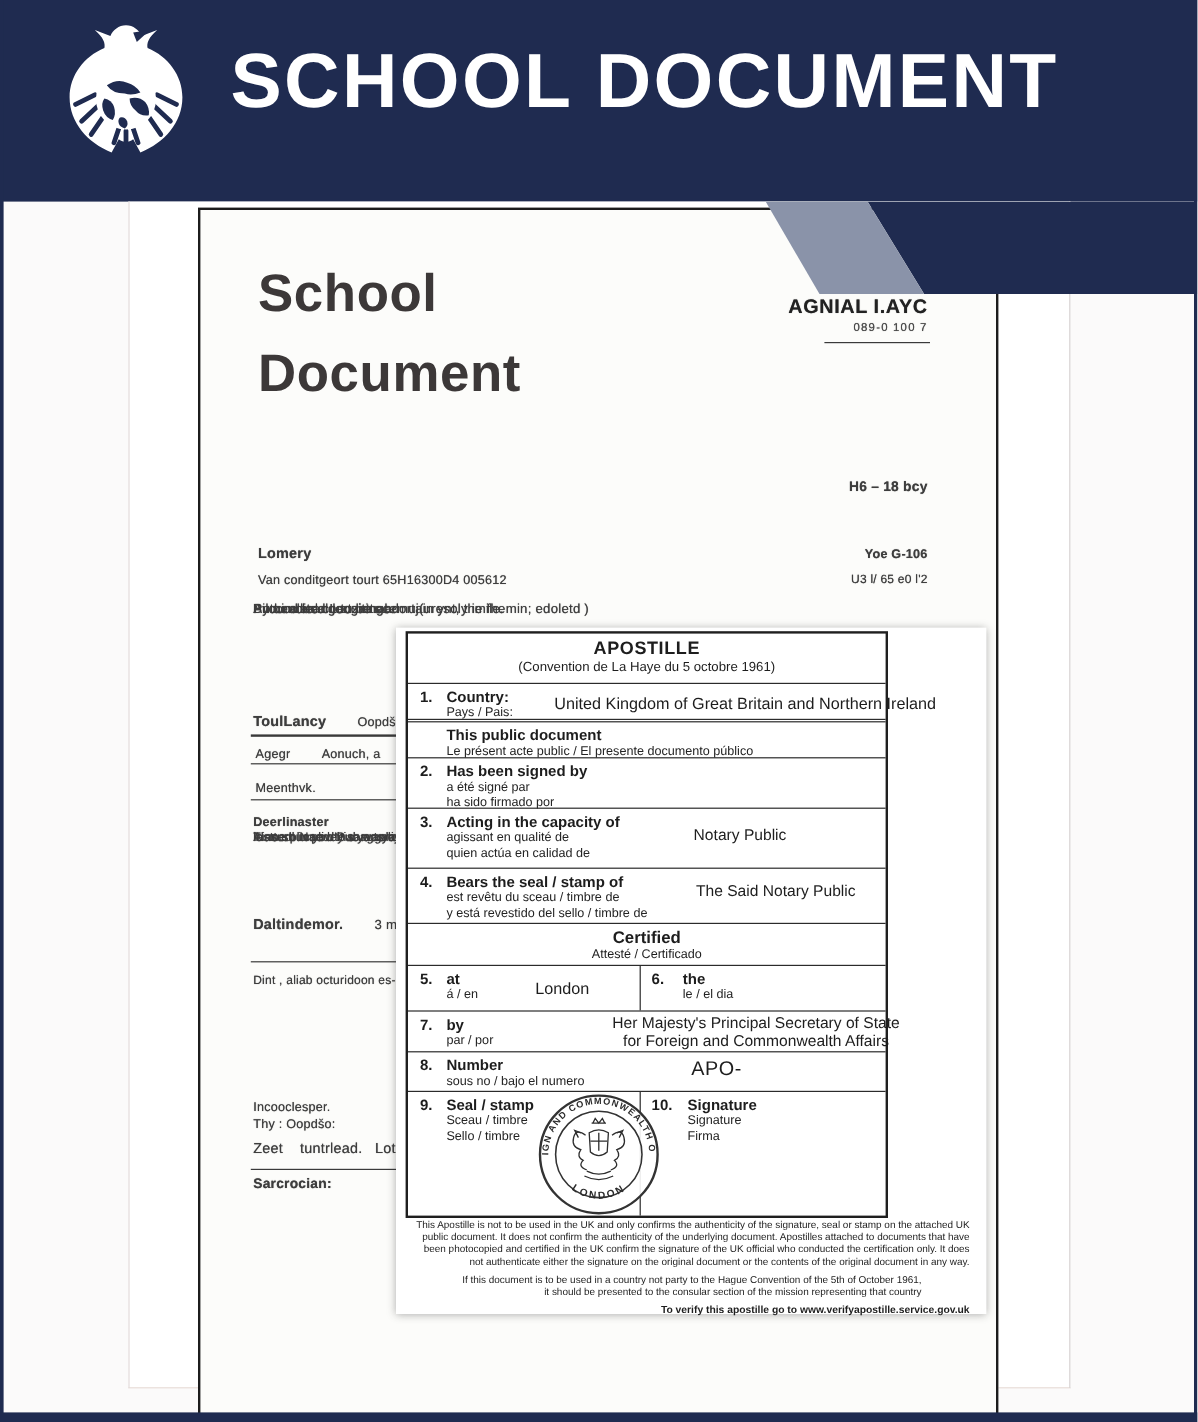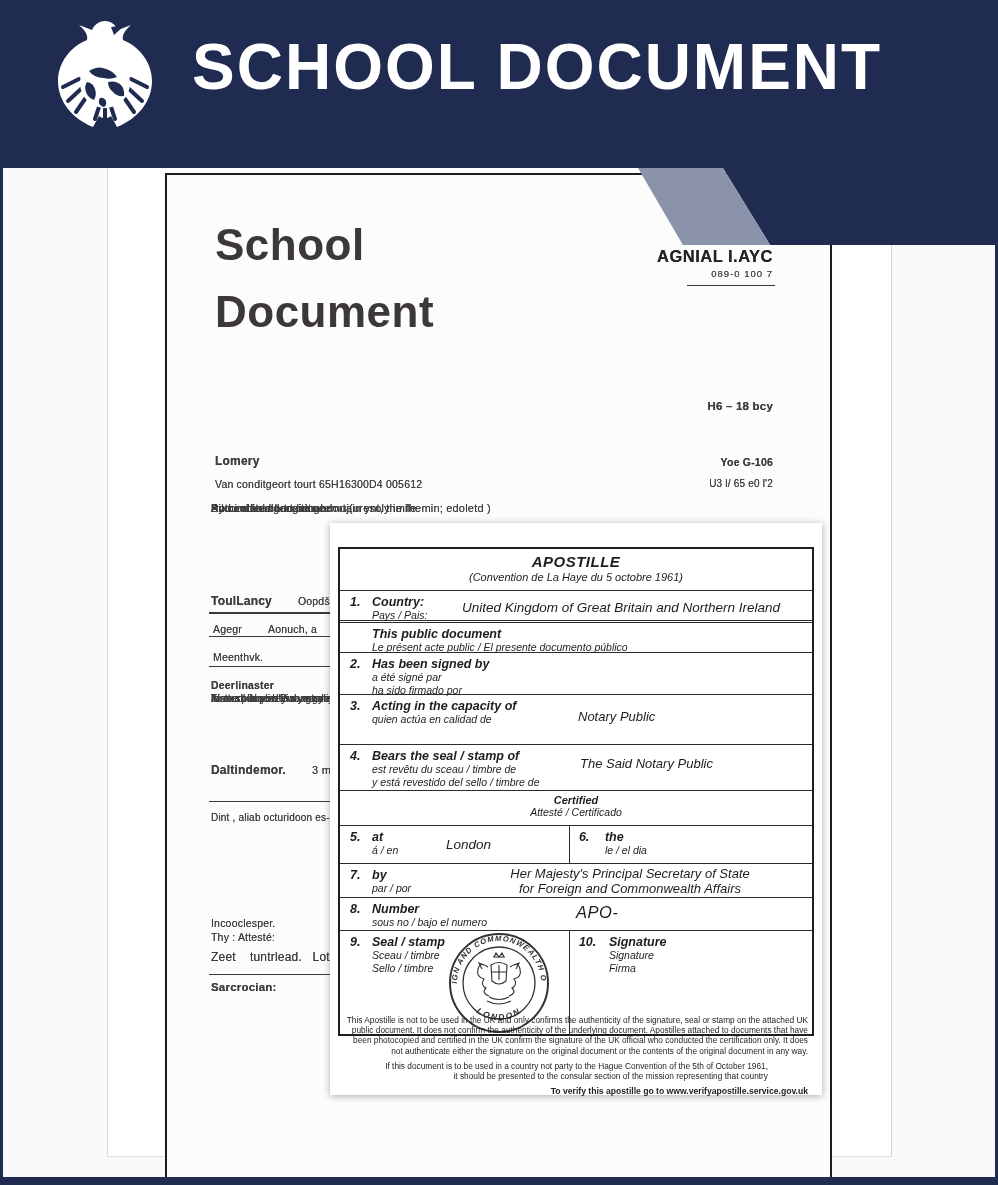--- a/index.html
+++ b/index.html
@@ -36,38 +36,38 @@
   .rule{height:1.5px;background:#3a3a3a;}
   .garble{text-shadow:0 0 .6px rgba(60,60,60,.85);letter-spacing:.2px;white-space:nowrap;}
   .b{font-weight:700;}
   .pair span{position:static;}
   .pair .val{margin-left:26px;}
   .para div{line-height:14px;}
 
   
   .apostille{position:absolute;left:330px;top:523px;width:492px;height:572px;background:#ffffff;z-index:4;
              box-shadow:0 1px 7px rgba(50,50,50,.4);color:#1d1d1d;}
-  .ap-table{position:absolute;left:8px;top:24px;width:476px;box-sizing:border-box;border:2px solid #1f1f1f;font-style:italic;}
+  .ap-table{position:absolute;left:8px;top:3px;width:402px;box-sizing:border-box;border:2px solid #1f1f1f;}
   .ap-row{position:relative;box-sizing:border-box;border-bottom:1.5px solid #2b2b2b;}
   .ap-row.last{border-bottom:none;}
   .ap-head{height:38px;text-align:center;}
   .ap-title{font-size:15px;font-weight:700;letter-spacing:.5px;margin-top:4px;}
   .ap-subtitle{font-size:11px;margin-top:1px;}
   .r1{height:32px;border-bottom:3px double #2b2b2b;}
   .rpub{height:30px;} .r2{height:42px;} .r3{height:50px;} .r4{height:46px;}
   .rcert{height:32px;text-align:center;} .r56{height:38px;} .r7{height:34px;} .r8{height:33px;}
   .r910{height:103px;}
   .ap-num{position:absolute;left:10px;top:4px;font-weight:700;font-size:12.5px;}
   .ap-label{margin-left:32px;padding-top:4px;font-weight:700;font-size:12.5px;}
   .ap-sub{margin-left:32px;font-size:10.5px;line-height:12.5px;color:#232323;}
   .ap-value{position:absolute;font-size:13px;white-space:nowrap;}
   .cell{position:absolute;top:0;bottom:0;}
   .cell-l{left:0;width:48.5%;border-right:1.5px solid #2b2b2b;}
   .cell-r{left:48.5%;right:0;}
-  .cert-label{font-size:11px;font-weight:700;margin-top:3px;}
+  .cert-label{font-size:14px;font-weight:700;margin-top:3px;}
   .cert-sub{font-size:10.5px;}
   .ap-footer{position:absolute;left:14px;right:14px;top:492px;}
   .ap-footer p{font-size:8.3px;line-height:10.2px;text-align:right;margin:0 0 5px;color:#1e1e1e;}
   .ap-footer p.bold{font-weight:700;font-size:8.6px;}
   .seal{position:absolute;left:104px;top:0px;}
 </style>
 </head>
 <body>
 
 <div class="screen">
@@ -152,21 +152,21 @@
       </div>
 
     <div class="pair garble" style="left:44px;top:588px;font-size:12px">
       <span class="b">Daltindemor.</span><span class="val" style="font-size:11px">3 mecg</span>
     </div>
     <div class="rule" style="left:42px;top:626px;width:124px;height:1px"></div>
 
     <div class="garble" style="left:44px;top:637px;font-size:10px">Dint , aliab octuridoon es- o</div>
 
     <div class="garble" style="left:44px;top:742px;font-size:10.5px">Incooclesper.</div>
-    <div class="garble" style="left:44px;top:756px;font-size:10.5px">Thy : Attesté:</div>
+    <div class="garble" style="left:44px;top:756px;font-size:10.5px">Thy : Oopdšo:</div>
     <div class="garble" style="left:44px;top:775px;font-size:12px;white-space:pre">Zeet    tuntrlead.   Lotgin</div>
     <div class="rule" style="left:42px;top:799px;width:124px;height:1px"></div>
     <div class="garble b" style="left:44px;top:806px;font-size:11.5px">Sarcrocian:</div>
   </section>
 
   <div class="corner-navy"></div>
   <div class="corner-slate"></div>
 
   <section class="apostille">
     <div class="ap-table">
@@ -191,20 +191,21 @@
       <div class="ap-row r2">
         <span class="ap-num">2.</span>
         <div class="ap-label">Has been signed by</div>
         <div class="ap-sub">a été signé par</div>
         <div class="ap-sub">ha sido firmado por</div>
       </div>
 
       <div class="ap-row r3">
         <span class="ap-num">3.</span>
         <div class="ap-label">Acting in the capacity of</div>
+        <div class="ap-sub">agissant en qualité de</div>
         <div class="ap-sub">quien actúa en calidad de</div>
         <span class="ap-value" style="left:238px;top:14px">Notary Public</span>
       </div>
 
       <div class="ap-row r4">
         <span class="ap-num">4.</span>
         <div class="ap-label">Bears the seal / stamp of</div>
         <div class="ap-sub">est revêtu du sceau / timbre de</div>
         <div class="ap-sub">y está revestido del sello / timbre de</div>
         <span class="ap-value" style="left:240px;top:11px">The Said Notary Public</span>

